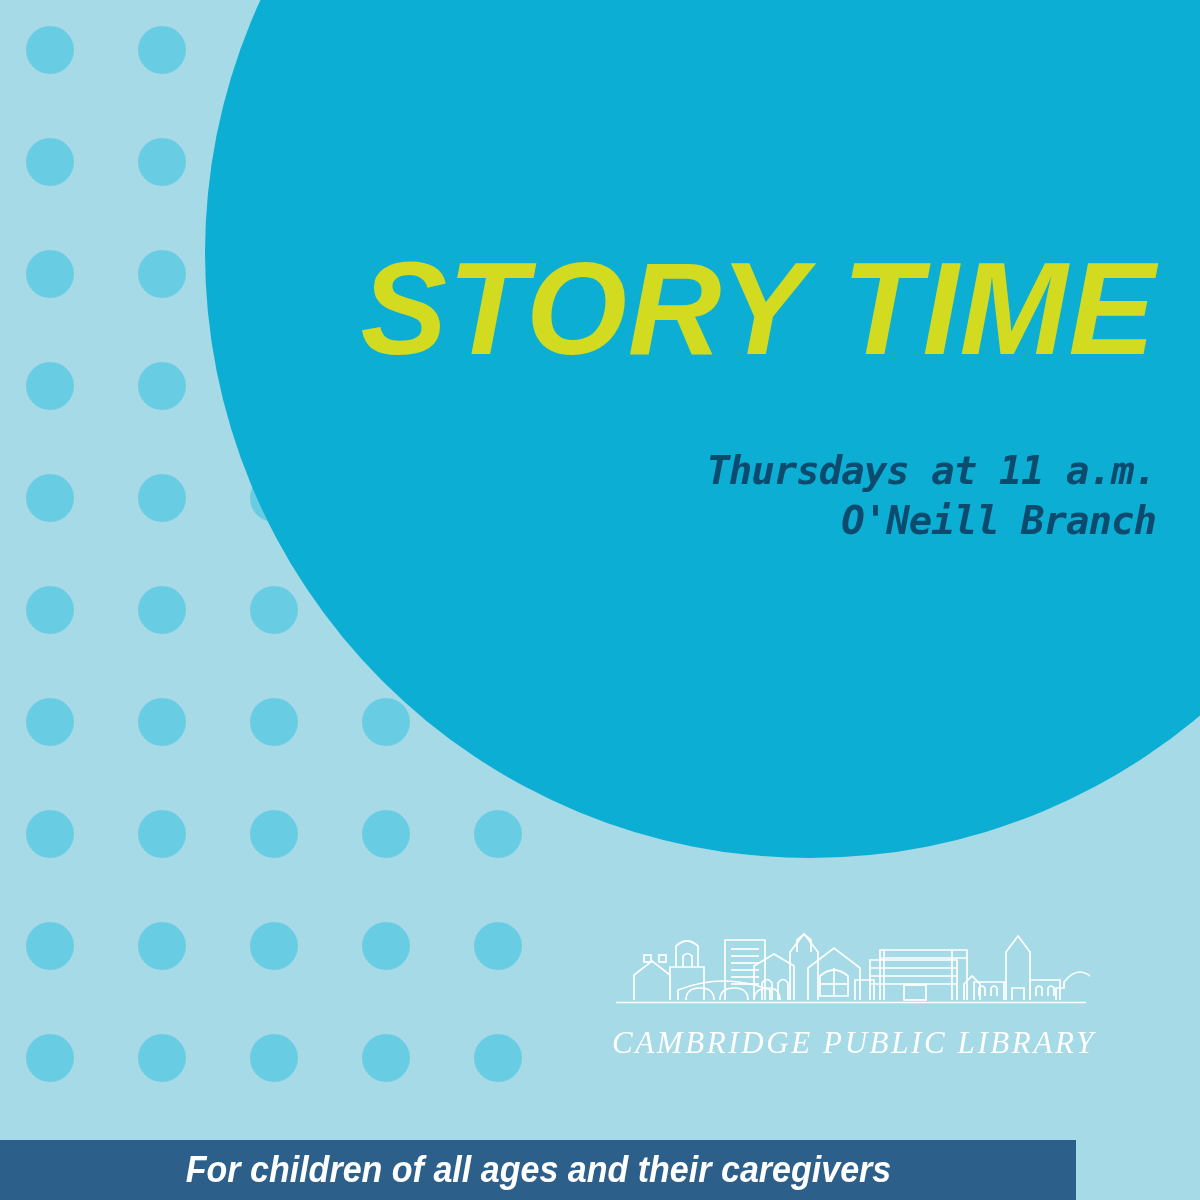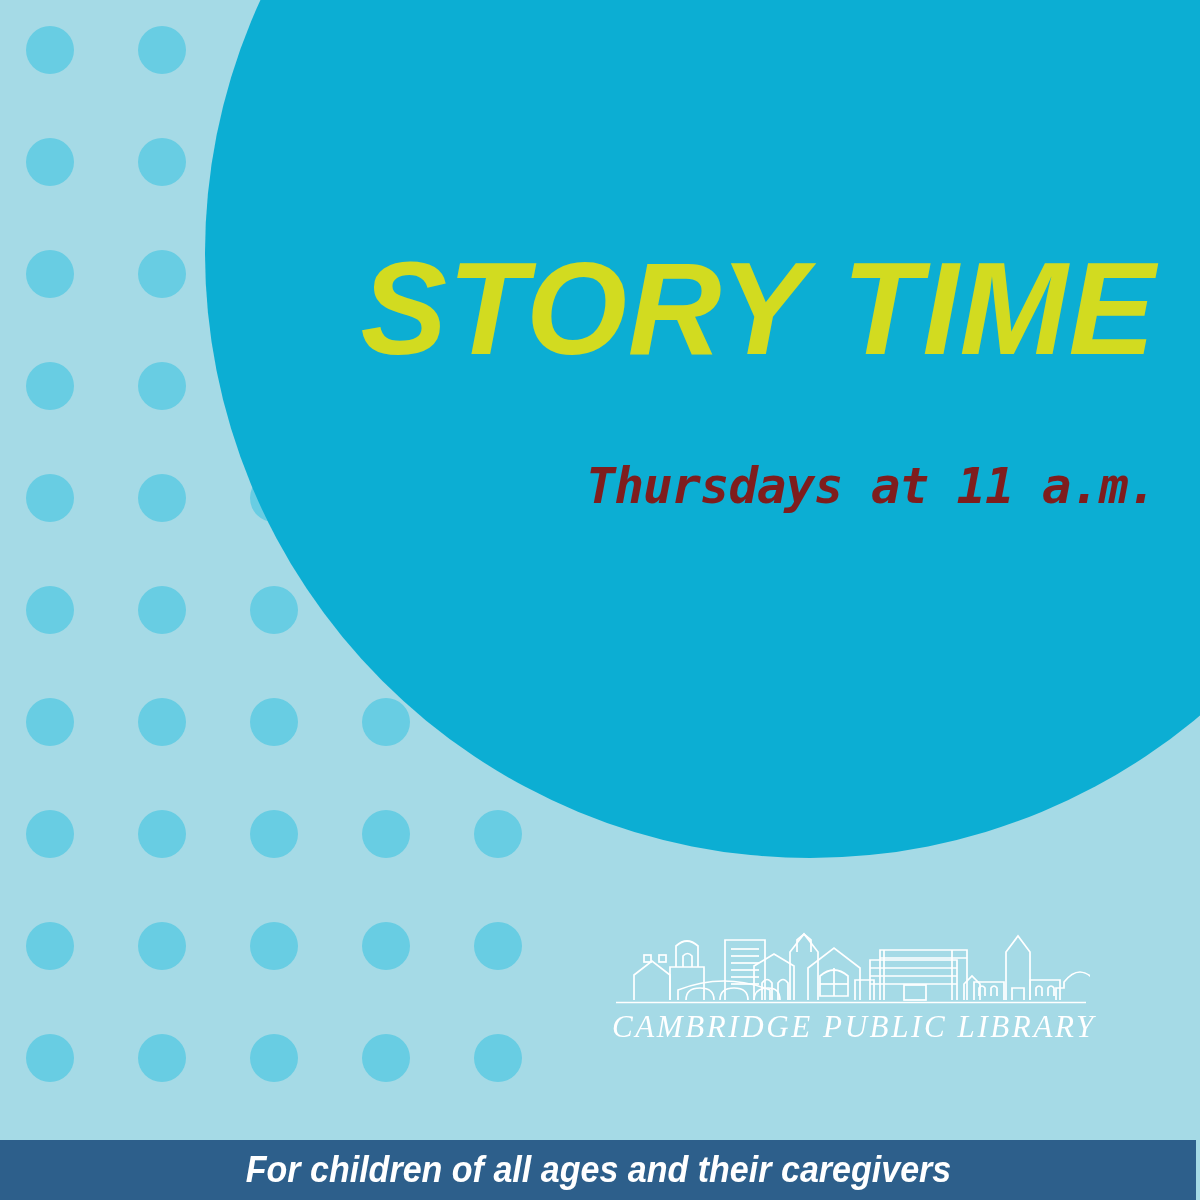--- a/index.html
+++ b/index.html
@@ -48,58 +48,58 @@
     letter-spacing: 1px;
     transform: scaleX(0.99);
     transform-origin: right center;
     white-space: nowrap;
   }
 
   
   #subtitle {
     position: absolute;
     left: 300px;
-    top: 456px;
+    top: 446px;
     width: 856px;
     text-align: right;
-    color: #7f1d1d;
+    color: #0c4a6e;
     font-family: "DejaVu Sans Mono", "Liberation Mono", monospace;
     font-weight: bold;
-    font-size: 49px;
+    font-size: 39px;
     line-height: 1.28;
     letter-spacing: -1px;
     white-space: nowrap;
   }
   #subtitle .sub-line { display: block; }
 
   
   #logo {
     position: absolute;
     left: 612px;
     top: 928px;
     width: 478px;
   }
   #logo svg { display: block; width: 478px; height: 78px; }
   #logo-wordmark {
-    margin-top: 4px;
+    margin-top: 20px;
     text-align: center;
     color: #ffffff;
     font-family: "Liberation Serif", "DejaVu Serif", serif;
     font-size: 31px;
     letter-spacing: 2.6px;
     white-space: nowrap;
     line-height: 1.1;
   }
 
   
   #footer-banner {
     position: absolute;
     left: 0;
     bottom: 0;
-    width: 1196px;
+    width: 1076px;
     height: 60px;
     background: #2D5F8B;
     display: flex;
     align-items: center;
     justify-content: center;
   }
   #footer-text {
     color: #ffffff;
     font-family: "Liberation Sans Narrow", "Liberation Sans", sans-serif;
     font-weight: bold;
@@ -168,20 +168,21 @@
         <circle cx="498" cy="1058" r="24"></circle>
       </g>
   </svg>
 
   <div id="teal-circle"></div>
 
   <div id="headline">STORY TIME</div>
 
   <div id="subtitle">
     <span class="sub-line">Thursdays at 11 a.m.</span>
+    <span class="sub-line">O'Neill Branch</span>
   </div>
 
   <div id="logo">
     <svg viewBox="0 0 478 78" xmlns="http://www.w3.org/2000/svg" aria-hidden="true">
       <g fill="none" stroke="#ffffff" stroke-width="1.7" stroke-linejoin="miter" stroke-linecap="butt">
 
         <path d="M22 72 L22 47 L40 33 L58 47 L58 72"></path>
         <rect x="32" y="27" width="7" height="7"></rect>
         <rect x="47" y="27" width="7" height="7"></rect>
 

